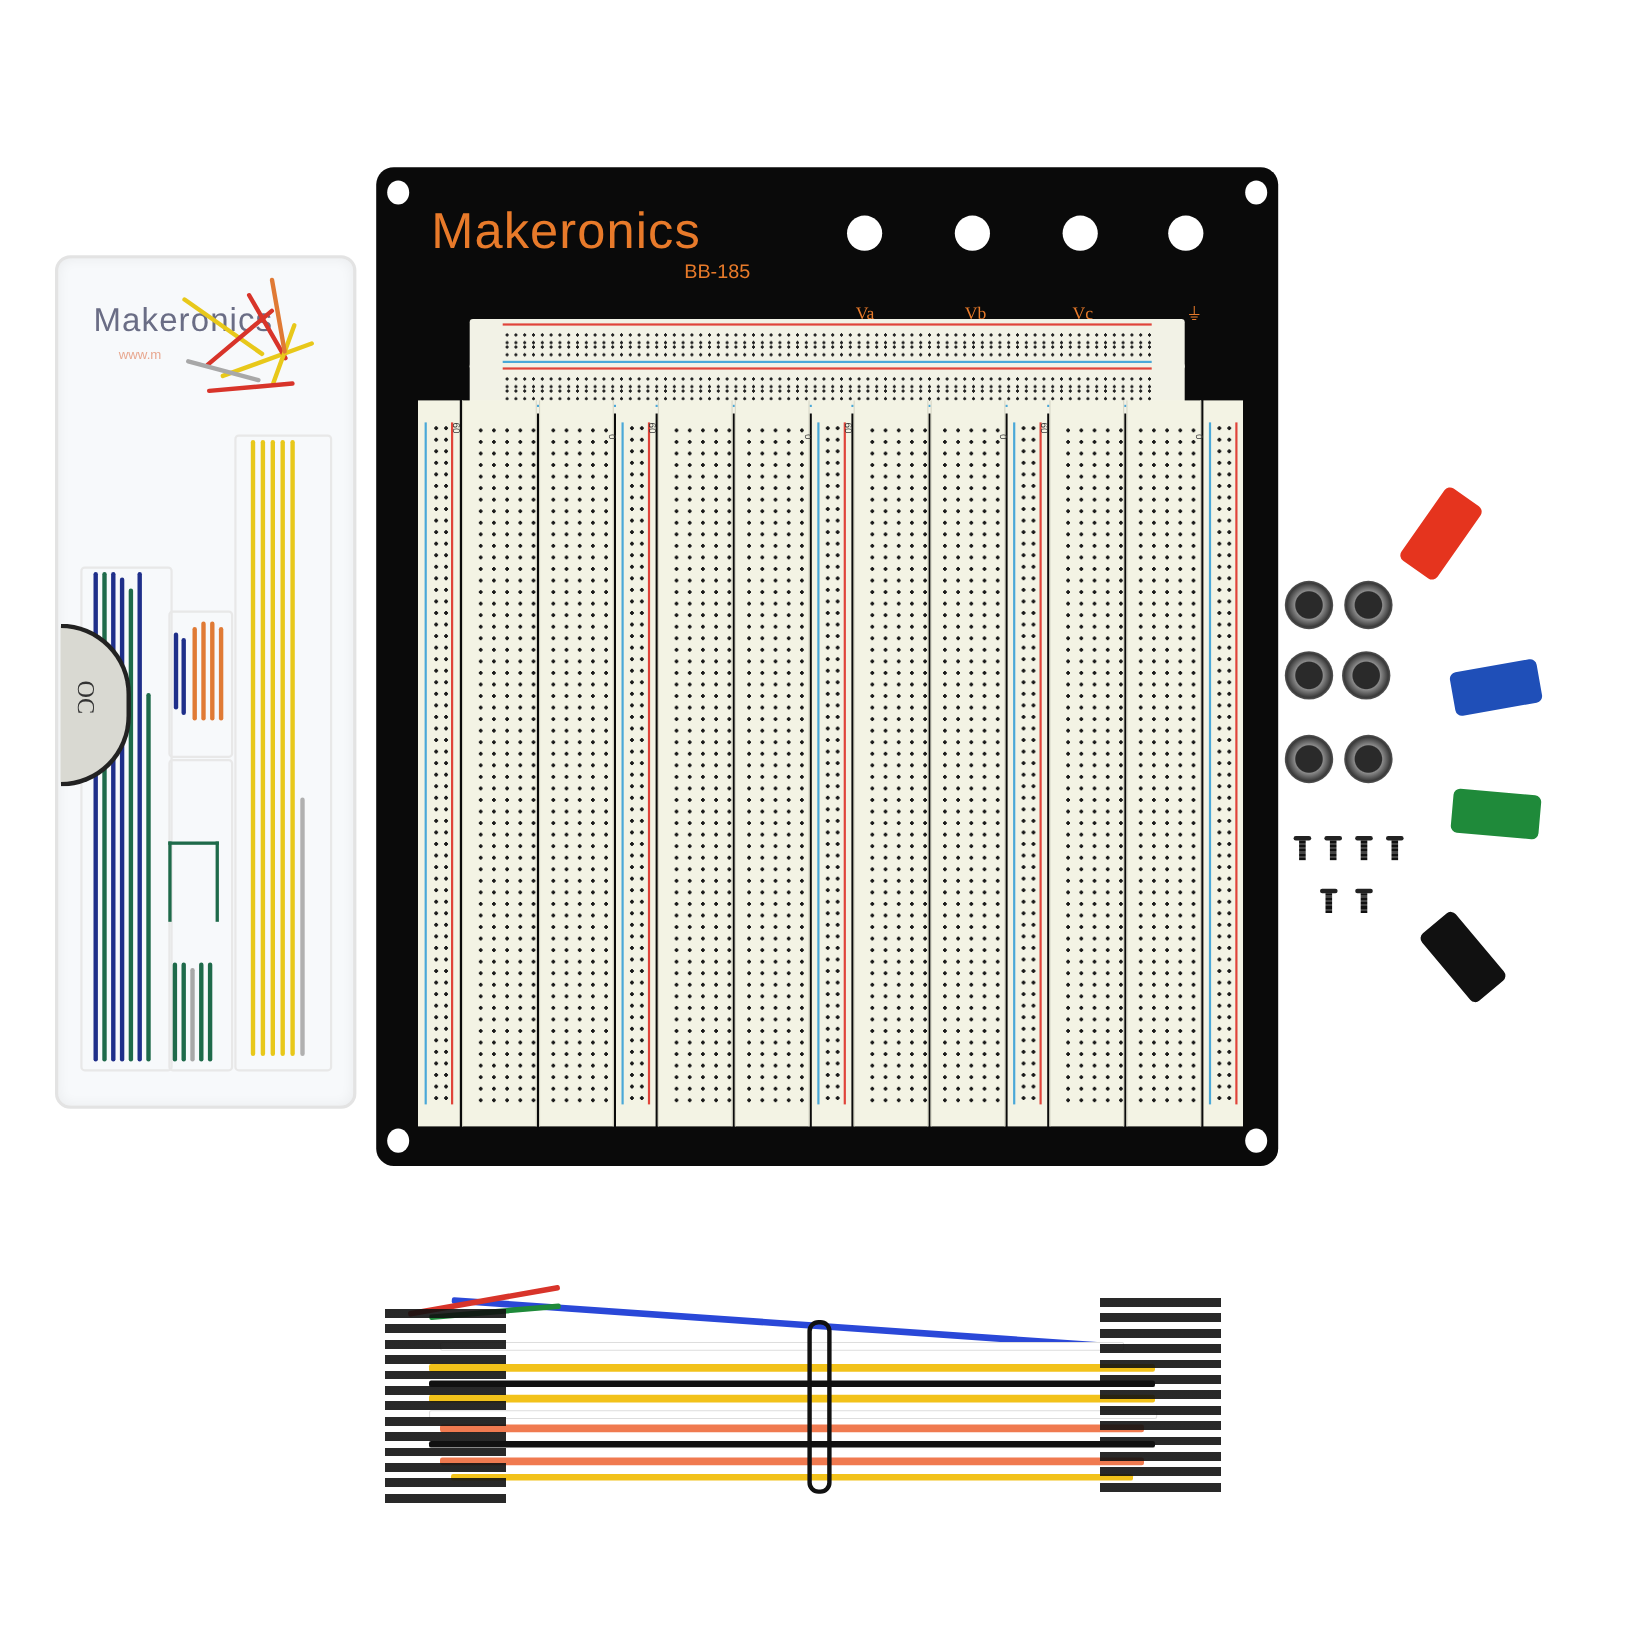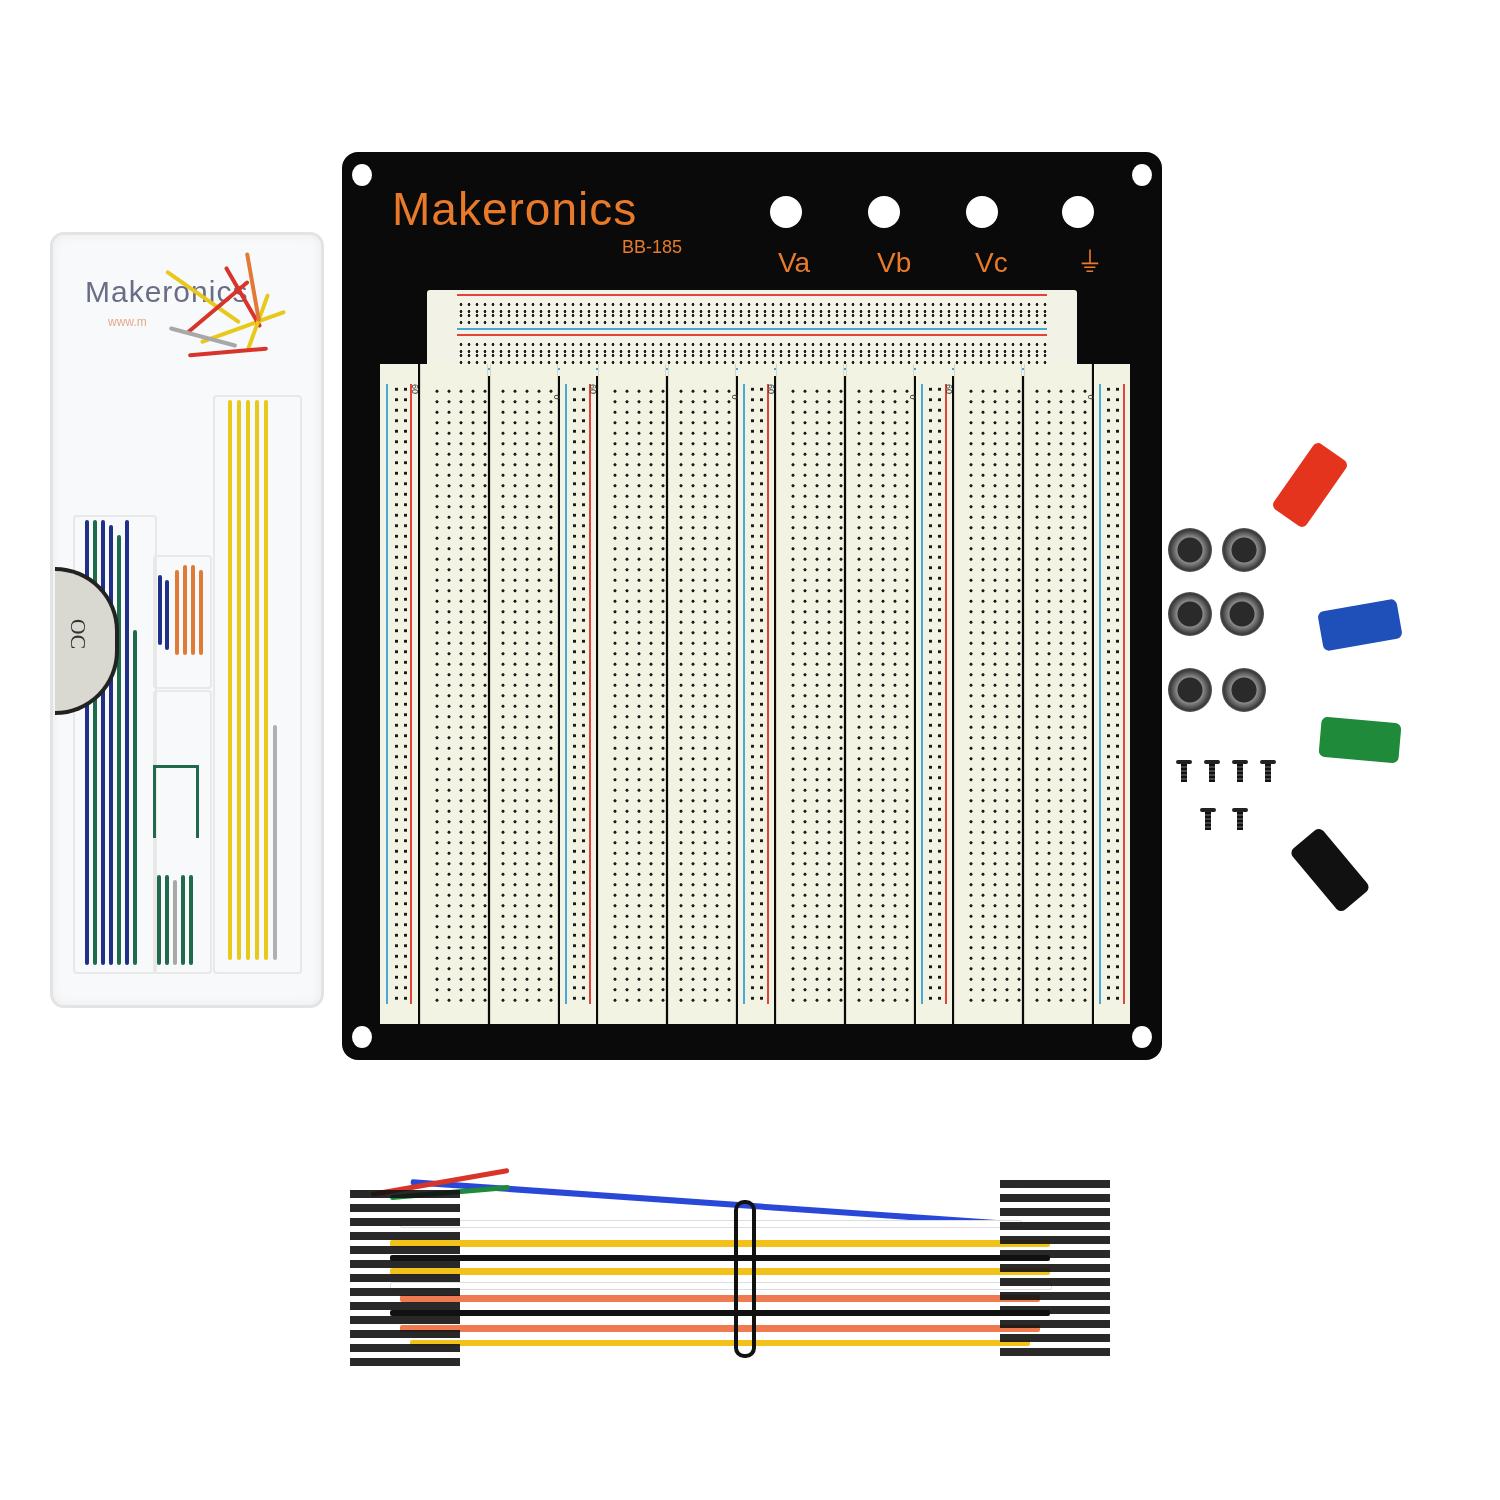--- a/index.html
+++ b/index.html
@@ -12,21 +12,21 @@
   .compart{position:absolute;border:2px solid #e8e8e8;border-radius:4px;}
   .wire-v{position:absolute;width:4px;border-radius:2px;}
   .badge{left:2px;top:332px;width:60px;height:140px;border:4px solid #222;border-left:none;border-radius:0 70px 70px 0;background:#d9d9d2;}
   .badge span{position:absolute;left:8px;top:50px;font-size:22px;font-family:"Liberation Serif",serif;transform:rotate(90deg);color:#333;}
   
   .board{left:342px;top:152px;width:820px;height:908px;background:#0a0a0a;border-radius:16px;}
   .mhole{position:absolute;width:20px;height:22px;background:#fff;border-radius:50%;}
   .post-hole{position:absolute;width:32px;height:32px;background:#fff;border-radius:50%;}
   .brand{left:50px;top:30px;font-size:46px;color:#e87a2a;letter-spacing:1px;}
   .model{left:280px;top:85px;font-size:18px;color:#e87a2a;}
-  .vlabel{position:absolute;top:95px;font-size:28px;color:#e87a2a;}
+  .vlabel{position:absolute;top:125px;font-size:16px;color:#e87a2a;font-family:Liberation Serif, serif;}
   .rail-top{position:absolute;left:85px;width:650px;height:46px;background:#f2f2e6;border-radius:3px;}
   .redline{position:absolute;height:2px;background:#e0443a;}
   .blueline{position:absolute;height:2px;background:#4aa8d8;}
   .dots-h{position:absolute;height:14px;background-image:radial-gradient(circle,#222 1.3px,transparent 1.6px);background-size:8px 7px;}
   .strip{position:absolute;top:212px;height:660px;background:#f3f3e4;}
   .terminal{position:absolute;top:212px;height:660px;background:#f3f3e4;border-left:1px solid #d6d6c6;border-right:1px solid #d6d6c6;}
   .holes{position:absolute;background-image:radial-gradient(circle,#1a1a1a 1.4px,transparent 1.8px);background-size:12px 10.5px;}
   .vred{position:absolute;width:2px;background:#e0443a;}
   .vblue{position:absolute;width:2px;background:#4aa8d8;}
   .num{position:absolute;font-size:9px;color:#333;transform:rotate(90deg);}

